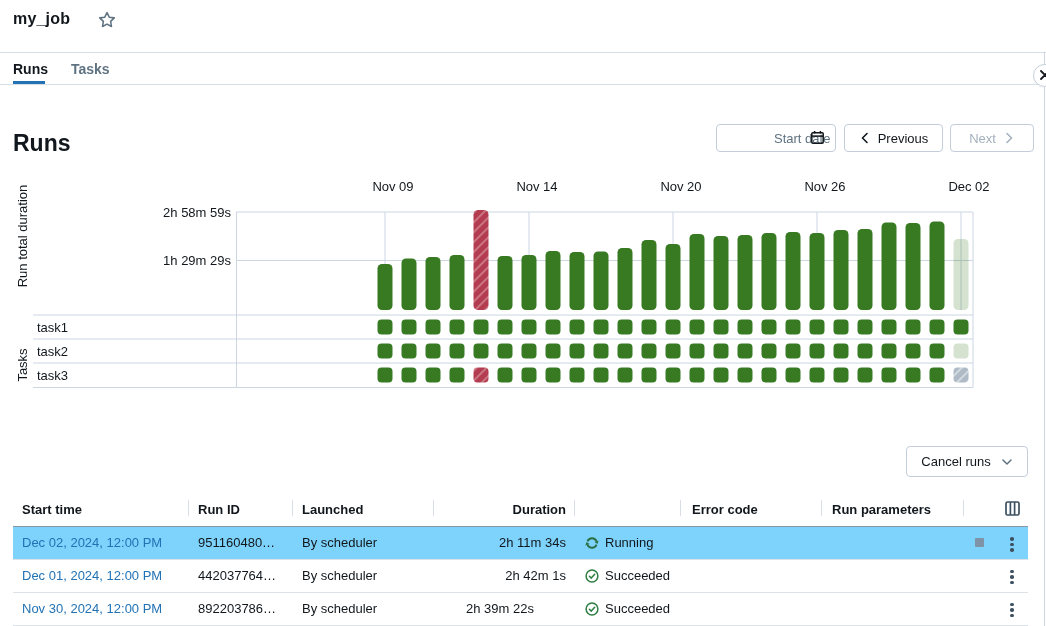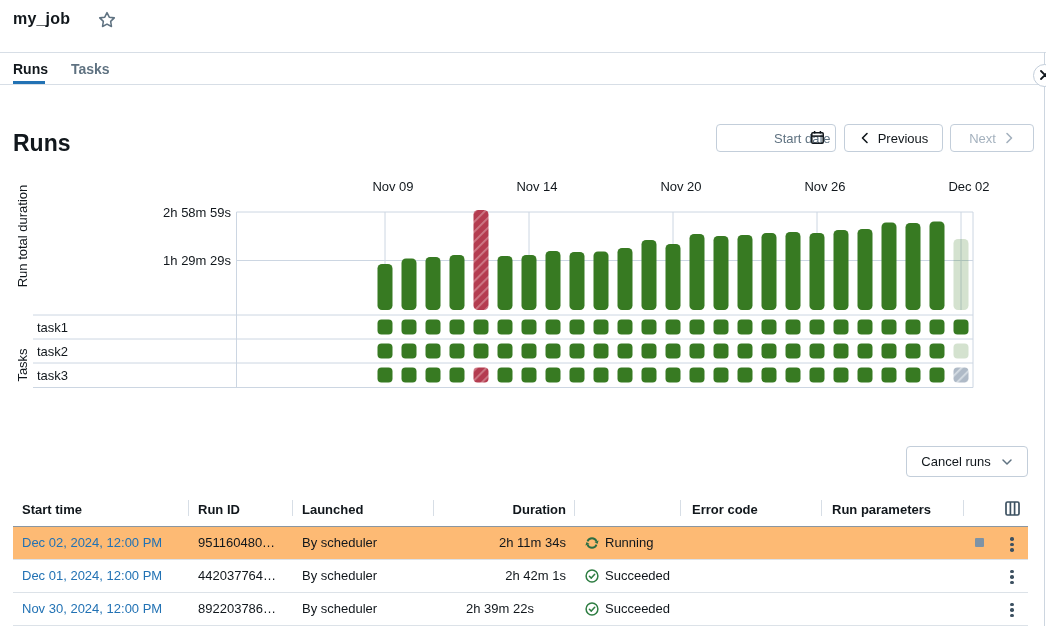--- a/index.html
+++ b/index.html
@@ -231,21 +231,21 @@
       <div class="abs" style="left:175px; top:5px; width:1px; height:16px; background:#D7DEE6;"></div>
       <div class="abs" style="left:279px; top:5px; width:1px; height:16px; background:#D7DEE6;"></div>
       <div class="abs" style="left:420px; top:5px; width:1px; height:16px; background:#D7DEE6;"></div>
       <div class="abs" style="left:561px; top:5px; width:1px; height:16px; background:#D7DEE6;"></div>
       <div class="abs" style="left:667px; top:5px; width:1px; height:16px; background:#D7DEE6;"></div>
       <div class="abs" style="left:808px; top:5px; width:1px; height:16px; background:#D7DEE6;"></div>
       <div class="abs" style="left:950px; top:5px; width:1px; height:16px; background:#D7DEE6;"></div>
     </div>
     <div class="abs" style="left:0; top:31px; width:1015px; height:1px; background:#8A96A1;"></div>
 
-    <div class="abs t13" style="left:0; top:32px; width:1015px; height:32.5px; background:#fdba74; border-bottom:1px solid #DCE2E8;">
+    <div class="abs t13" style="left:0; top:32px; width:1015px; height:32.5px; background:#7dd3fc; border-bottom:1px solid #DCE2E8;">
       <span class="abs link" style="left:9px; top:8px;">Dec 02, 2024, 12:00 PM</span>
       <span class="abs" style="left:185px; top:8px;">951160480…</span>
       <span class="abs" style="left:289px; top:8px;">By scheduler</span>
       <span class="abs" style="left:453px; top:8px; width:100px; text-align:right;">2h 11m 34s</span>
       <svg class="abs" style="left:572px; top:9px;" width="14" height="14" viewBox="0 0 14 14" fill="none">
           <path d="M2.5 5.4 A4.8 4.8 0 0 1 11.5 5.4" stroke="#2B6E44" stroke-width="1.8"></path>
           <path d="M11.5 8.6 A4.8 4.8 0 0 1 2.5 8.6" stroke="#2B6E44" stroke-width="1.8"></path>
           <path d="M13.6 4.5 L9.5 6.0 L12.5 8.0 Z" fill="#2B6E44"></path>
           <path d="M0.4 9.5 L4.5 8.0 L1.5 6.0 Z" fill="#2B6E44"></path>
         </svg>

